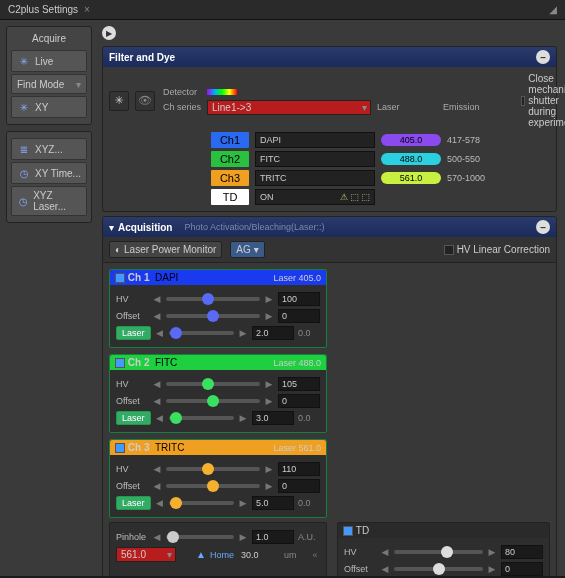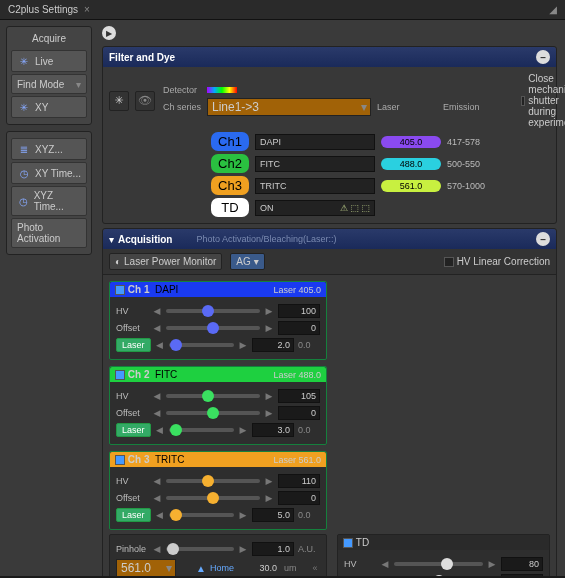--- a/index.html
+++ b/index.html
@@ -12,52 +12,52 @@
 .sidebar-group{background:#444;border:1px solid #222;border-radius:3px;margin-bottom:6px;padding:4px}
 .sidebar-title{text-align:center;font-size:10px;color:#ccc;padding:2px 0 4px}
 .sbtn{display:flex;align-items:center;gap:4px;background:#555;border:1px solid #333;border-radius:2px;padding:3px 5px;margin:2px 0;font-size:10px;cursor:pointer;min-height:20px}
 .sicon{width:14px;height:14px;display:inline-flex;align-items:center;justify-content:center;font-size:10px;color:#8af}
 .content{flex:1;padding:6px 8px 6px 4px;overflow:hidden;display:flex;flex-direction:column;gap:4px}
 .play-row{padding:0 0 2px 0}
 .play{width:14px;height:14px;border-radius:50%;background:#ddd;display:inline-flex;align-items:center;justify-content:center;color:#333;font-size:8px}
 .panel{background:#383838;border:1px solid #222;border-radius:3px}
 .panel-hd{background:linear-gradient(#2a3a6a,#1a2a5a);padding:3px 6px;display:flex;align-items:center;border-radius:3px 3px 0 0;font-size:11px}
 .panel-hd .title{color:#fff;font-weight:bold}
-.panel-hd .sub{color:#7a8ab0;margin-left:24px;font-size:9px}
+.panel-hd .sub{color:#7a8ab0;margin-left:12px;font-size:9px}
 .collapse{margin-left:auto;width:14px;height:14px;border-radius:50%;background:#ddd;color:#333;display:flex;align-items:center;justify-content:center;font-size:10px;font-weight:bold}
 .panel-body{padding:6px}
 
 .fd-row{display:flex;align-items:center;gap:8px;margin-bottom:4px}
 .fd-icons{display:flex;gap:6px}
 .fd-icon{width:20px;height:20px;background:#333;border:1px solid #222;border-radius:2px;display:flex;align-items:center;justify-content:center;font-size:11px}
 .fd-grid{display:grid;grid-template-columns:38px 38px 120px 60px 70px;gap:3px 6px;align-items:center;font-size:9px}
 .colh{color:#aaa;font-size:9px}
-.ch-pill{border-radius:7px;text-align:center;padding:2px 0;font-size:13px;color:#000}
+.ch-pill{border-radius:1px;text-align:center;padding:2px 0;font-size:11px;color:#000}
 .dye-in{background:#222;border:1px solid #111;padding:2px 4px;height:16px;font-size:9px;color:#ccc}
 .laser-pill{border-radius:8px;text-align:center;font-size:9px;padding:1px 0;color:#000}
 .em{color:#bbb;font-size:9px}
 .shutter{margin-left:auto;font-size:9px;display:flex;align-items:center;gap:3px}
-.select{background:#a16207;border:1px solid #222;padding:1px 14px 1px 4px;font-size:12px;position:relative;display:inline-block;min-width:60px}
+.select{background:#b91c1c;border:1px solid #222;padding:1px 14px 1px 4px;font-size:10px;position:relative;display:inline-block;min-width:60px}
 .select:after{content:"▾";position:absolute;right:3px;color:#888}
 
 .acq-tb{display:flex;align-items:center;gap:8px;padding:4px 6px;background:#333;border-bottom:1px solid #222}
 .acq-tb .tool{background:#444;border:1px solid #222;border-radius:2px;padding:2px 5px;font-size:9px;display:flex;align-items:center;gap:3px}
 .hvlc{margin-left:auto;font-size:9px;display:flex;align-items:center;gap:3px}
 
 .ch-panels{display:flex;gap:6px;flex-wrap:wrap}
 .ch-panel{background:#2e2e2e;border:1px solid #15803d;border-radius:2px;width:218px}
 .ch-hdr{padding:2px 5px;display:flex;align-items:center;font-size:10px;border-radius:2px 2px 0 0}
 .ch-hdr .r{margin-left:auto;font-size:9px}
 .ch-body{padding:4px 6px}
 .srow{display:flex;align-items:center;gap:4px;margin:3px 0}
 .lbl{width:32px;font-size:9px;color:#bbb}
 .arrow{width:10px;text-align:center;color:#777;font-size:9px;cursor:pointer}
 .track{flex:1;height:4px;background:#555;position:relative;border-radius:2px}
 .thumb{position:absolute;top:-4px;width:12px;height:12px;border-radius:50%;transform:translateX(-50%)}
-.val{width:42px;background:#1a1a1a;border:1px solid #111;text-align:right;padding:1px 3px;font-size:9px}
+.val{width:42px;background:#1a1a1a;border:1px solid #111;text-align:left;padding:1px 3px;font-size:9px}
 .sub-val{font-size:9px;color:#888;width:22px}
 .laser-btn{background:#3a6;border:1px solid #294;border-radius:2px;padding:1px 5px;font-size:9px;color:#fff}
 
 .pin-row{display:flex;gap:10px;margin-top:4px}
 .pin-left{flex:0 0 218px;background:#2e2e2e;border:1px solid #222;border-radius:2px;padding:4px 6px}
 .td-panel{flex:1;background:#2e2e2e;border:1px solid #222;border-radius:2px}
 .cb{width:10px;height:10px;background:#222;border:1px solid #555;display:inline-block}
 .cb.on{background:#49f}
 .icon-strip{display:flex;gap:3px;font-size:9px;color:#bc8}
 .link{color:#6af;font-size:9px}
@@ -93,24 +93,21 @@
       <div class="sbtn">
           <span class="sicon">≣</span>
           <span>XYZ...</span>
         </div>
       <div class="sbtn">
           <span class="sicon">◷</span>
           <span>XY Time...</span>
         </div>
       <div class="sbtn">
           <span class="sicon">◷</span>
-          <span>XYZ Time...</span>
-        </div>
-      <div class="sbtn">
-          <span>Photo Activation</span>
+          <span>XYZ Laser...</span>
         </div>
     </div>
   </div>
 
   <div class="content">
     <div class="play-row"><span class="play">▶</span></div>
 
     <div class="panel">
       <div class="panel-hd">
         <span class="title">Filter and Dye</span>

